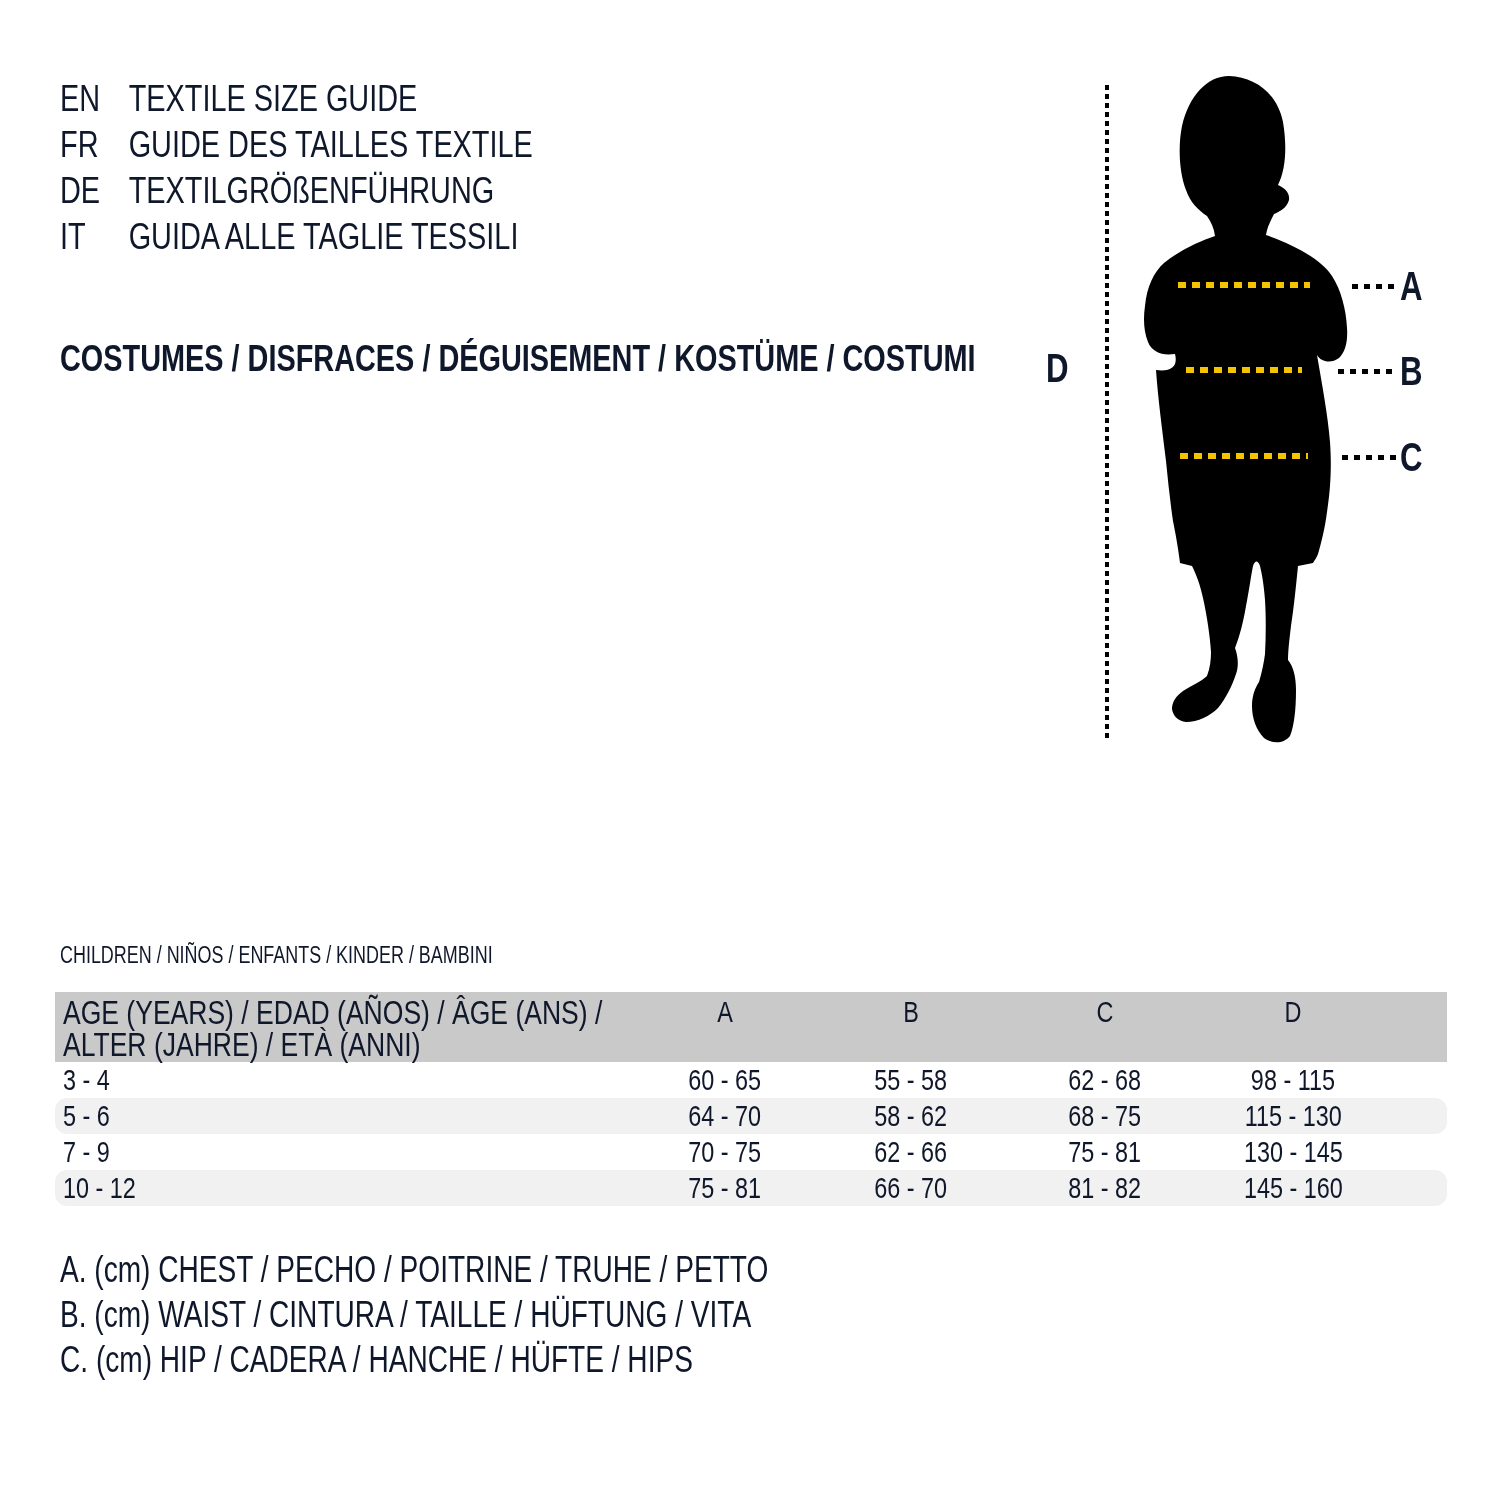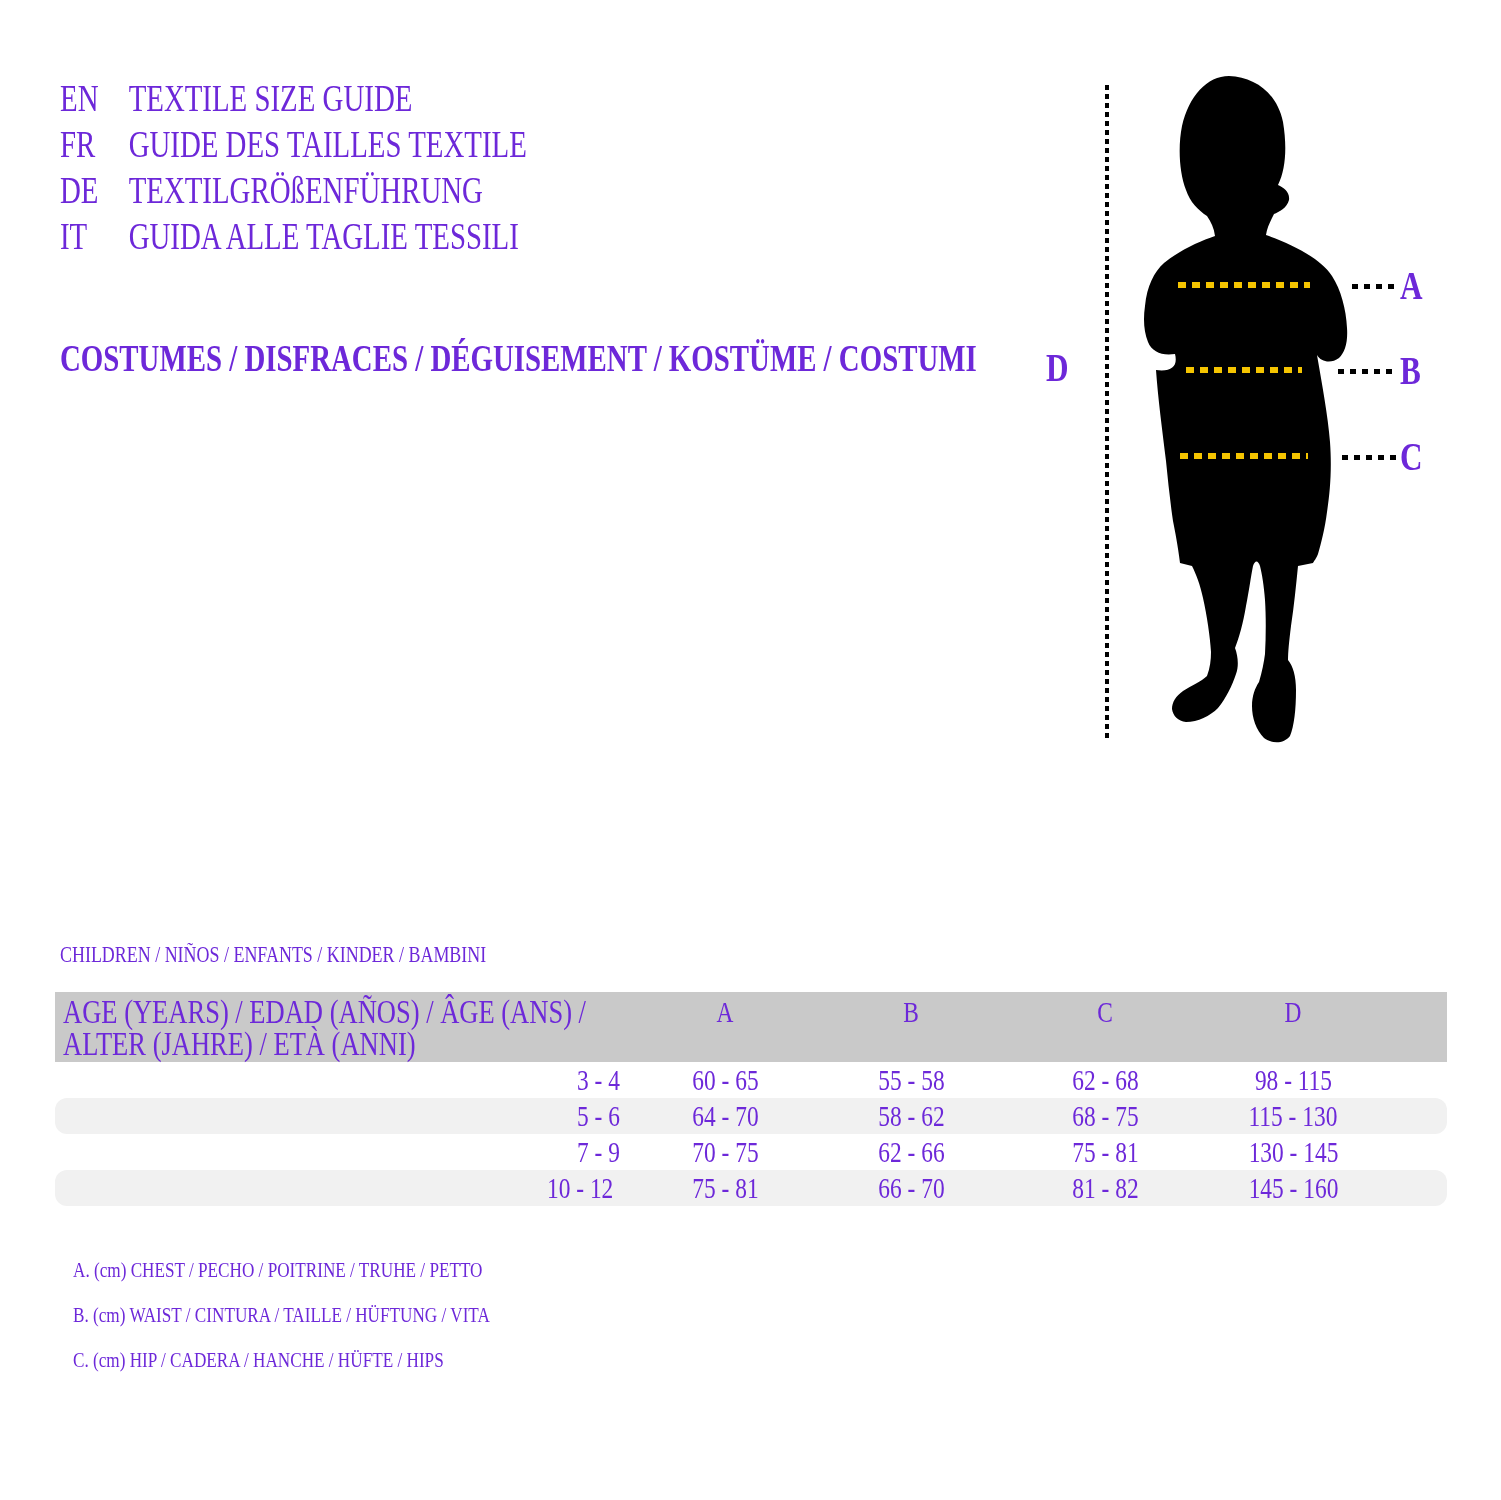--- a/index.html
+++ b/index.html
@@ -1,22 +1,22 @@
 <!DOCTYPE html>
 <html style="--text: #141414; --silhouette: #000000; --measure-dash-yellow: #F5C400; --table-header-bg: #C9C9C9; --table-row-alt-bg: #F1F1F1;"><head>
 <meta charset="utf-8">
 <style>
   * { margin:0; padding:0; box-sizing:border-box; }
   html,body { background:#ffffff; }
   .canvas {
     position:relative;
     width:1501px; height:1500px;
     background:#ffffff;
-    font-family:Liberation Serif, serif;
-    color:#6d28d9;
+    font-family:Liberation Sans, sans-serif;
+    color:#0f172a;
     overflow:hidden;
   }
   .cond { display:inline-block; transform:scaleX(0.78); transform-origin:0 50%; white-space:nowrap; }
   .cond-c { display:inline-block; transform:scaleX(0.78); transform-origin:50% 50%; white-space:nowrap; }
 
   
   .lang-list { position:absolute; left:60px; top:76px; }
   .lang-row { height:46px; line-height:46px; font-size:37px; }
   .lang-code { display:inline-block; width:88px; }
 
@@ -52,25 +52,25 @@
 
   
   .children-heading { position:absolute; left:60px; top:936px; font-size:23px; line-height:38px; }
   .size-table { position:absolute; left:55px; top:992px; width:1392px; font-size:30px; }
   .t-row { display:grid; grid-template-columns:577px 186px 186px 202px 241px; }
   .t-head { background:var(--table-header-bg,#C9C9C9); height:70px; }
   .t-head .age-label { padding:4px 0 0 8px; line-height:32px; font-size:34px; }
   .t-head .col-letter { text-align:center; padding-top:4px; line-height:32px; }
   .t-data { height:36px; line-height:36px; }
   .t-data.alt { background:var(--table-row-alt-bg,#F1F1F1);border-radius:12px; }
-  .t-data .age-cell { padding-left:8px; text-align:right; }
+  .t-data .age-cell { padding-left:8px; text-align:left; }
   .t-data .val-cell, .t-head .col-letter { text-align:center; }
   .col-d { padding-right:67px; }
 
-  .legend { position:absolute; left:73px; top:1247px; font-size:22px; }
+  .legend { position:absolute; left:60px; top:1247px; font-size:36px; }
   .legend-line { height:45px; line-height:45px; }
 </style>
 </head>
 <body>
 
 <div class="canvas">
 
   <div class="lang-list">
     <div class="lang-row"><span class="cond"><span class="lang-code">EN</span><span>TEXTILE SIZE GUIDE</span></span></div>
     <div class="lang-row"><span class="cond"><span class="lang-code">FR</span><span>GUIDE DES TAILLES TEXTILE</span></span></div>

